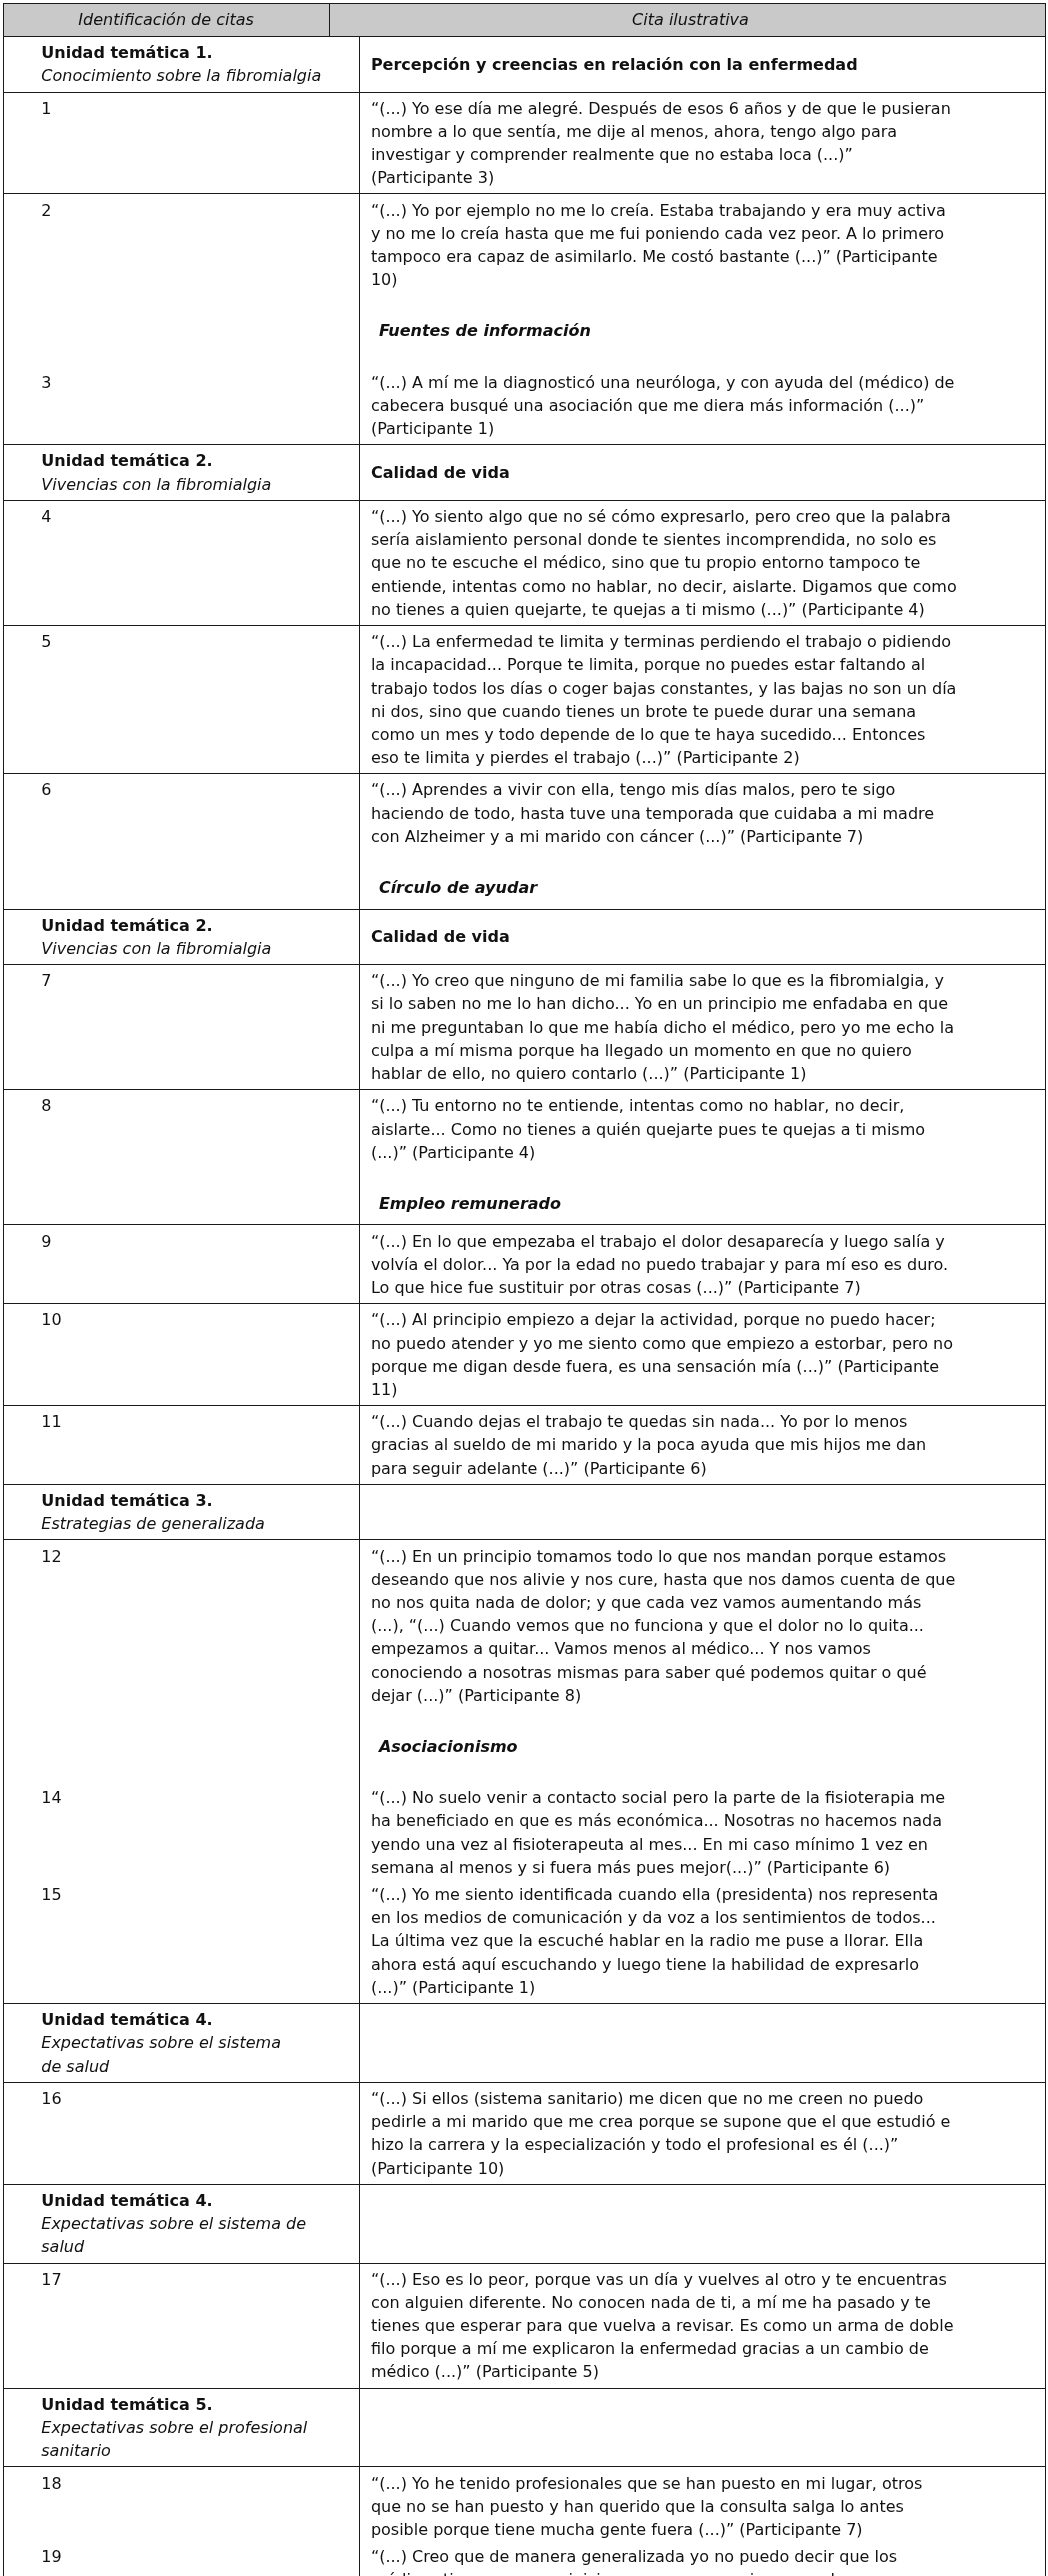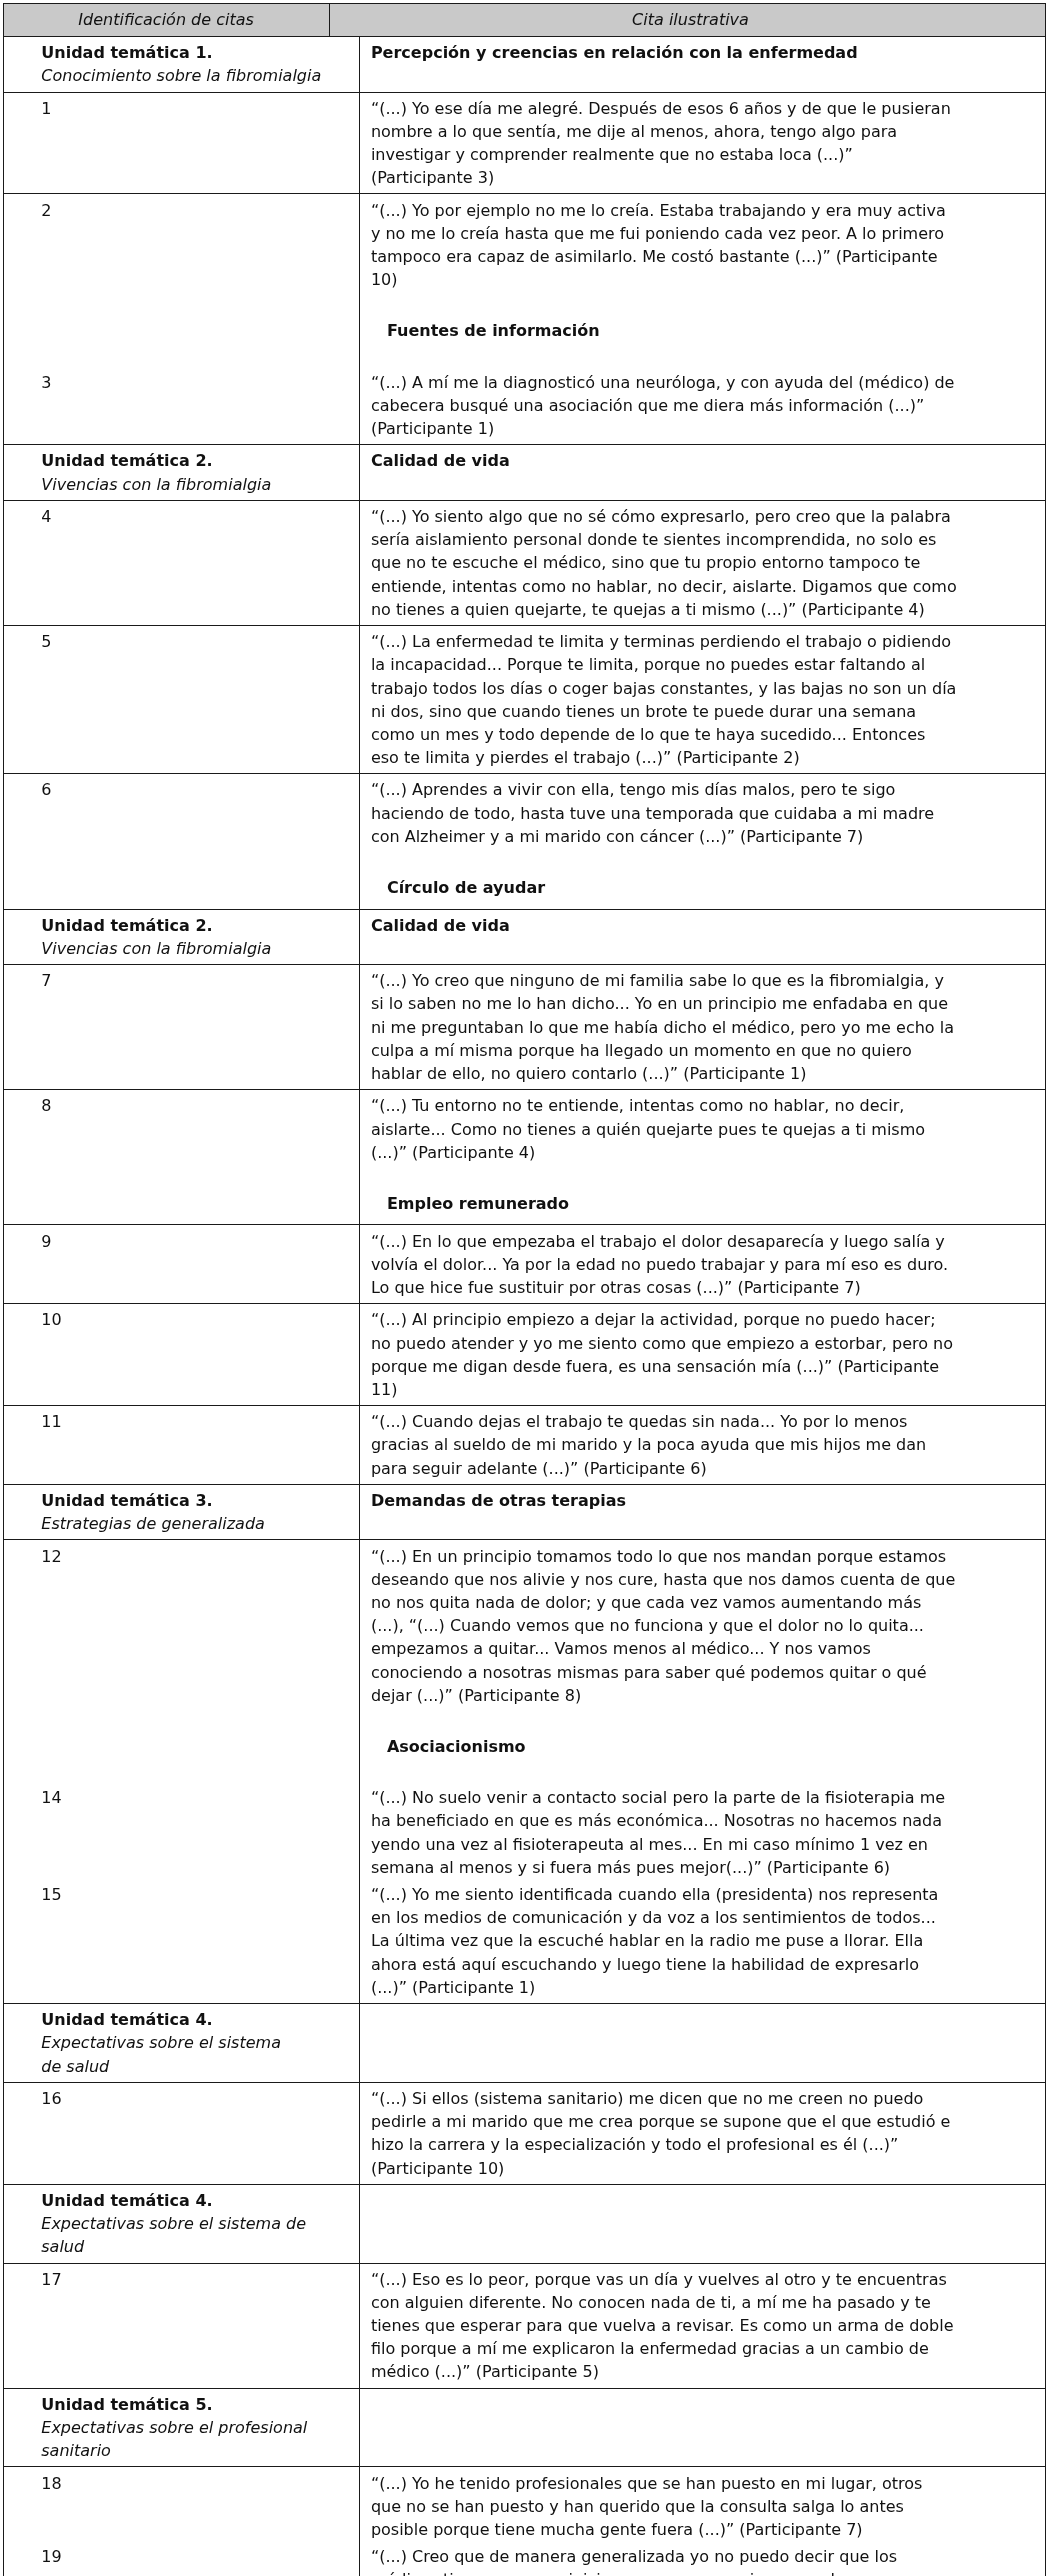--- a/index.html
+++ b/index.html
@@ -49,25 +49,26 @@
   .seg-right{
     flex:1;
     padding:4.1px 88px 4.1px 11.3px;
   }
   .seg + .seg .seg-left,
   .seg + .seg .seg-right{padding-top:0;}
   .bold{font-weight:bold;}
   .theme-rest{white-space:pre-line;font-style:italic;}
   .theme-seg .seg-right{
     display:flex;
-    align-items:flex-start;
+    align-items:center;
   }
   .heading-seg .seg-right .bold{
     display:block;
-    margin:24px 16px;
+    margin:24px 8px;
+    font-style:italic;
   }
   .heading-seg:last-child .seg-right .bold{
     margin-bottom:5.2px;
   }
   .num{display:inline-block;}
 </style>
 </head>
 <body>
 
 <div class="doc">
@@ -190,23 +191,20 @@
           <div class="seg-left"><span class="num">11</span></div>
           <div class="seg-right"><span class="quote">“(...) Cuando dejas el trabajo te quedas sin nada... Yo por lo menos gracias al sueldo de mi marido y la poca ayuda que mis hijos me dan para seguir adelante (...)” (Participante 6)</span></div>
         </div>
       </div>
       <div class="trow theme">
         <div class="seg theme-seg">
           <div class="seg-left">
             <div class="bold">Unidad temática 3.</div>
             <div class="theme-rest">Estrategias de generalizada</div>
           </div>
-          <div class="seg-right">
-            <span class="bold">Demandas de otras terapias</span>
-          </div>
         </div>
       </div>
       <div class="trow quotes">
         <div class="seg quote-seg">
           <div class="seg-left"><span class="num">12</span></div>
           <div class="seg-right"><span class="quote">“(...) En un principio tomamos todo lo que nos mandan porque estamos deseando que nos alivie y nos cure, hasta que nos damos cuenta de que no nos quita nada de dolor; y que cada vez vamos aumentando más (...), “(...) Cuando vemos que no funciona y que el dolor no lo quita... empezamos a quitar... Vamos menos al médico... Y nos vamos conociendo a nosotras mismas para saber qué podemos quitar o qué dejar (...)” (Participante 8)</span></div>
         </div>
         <div class="seg heading-seg">
           <div class="seg-left"></div>
           <div class="seg-right">

